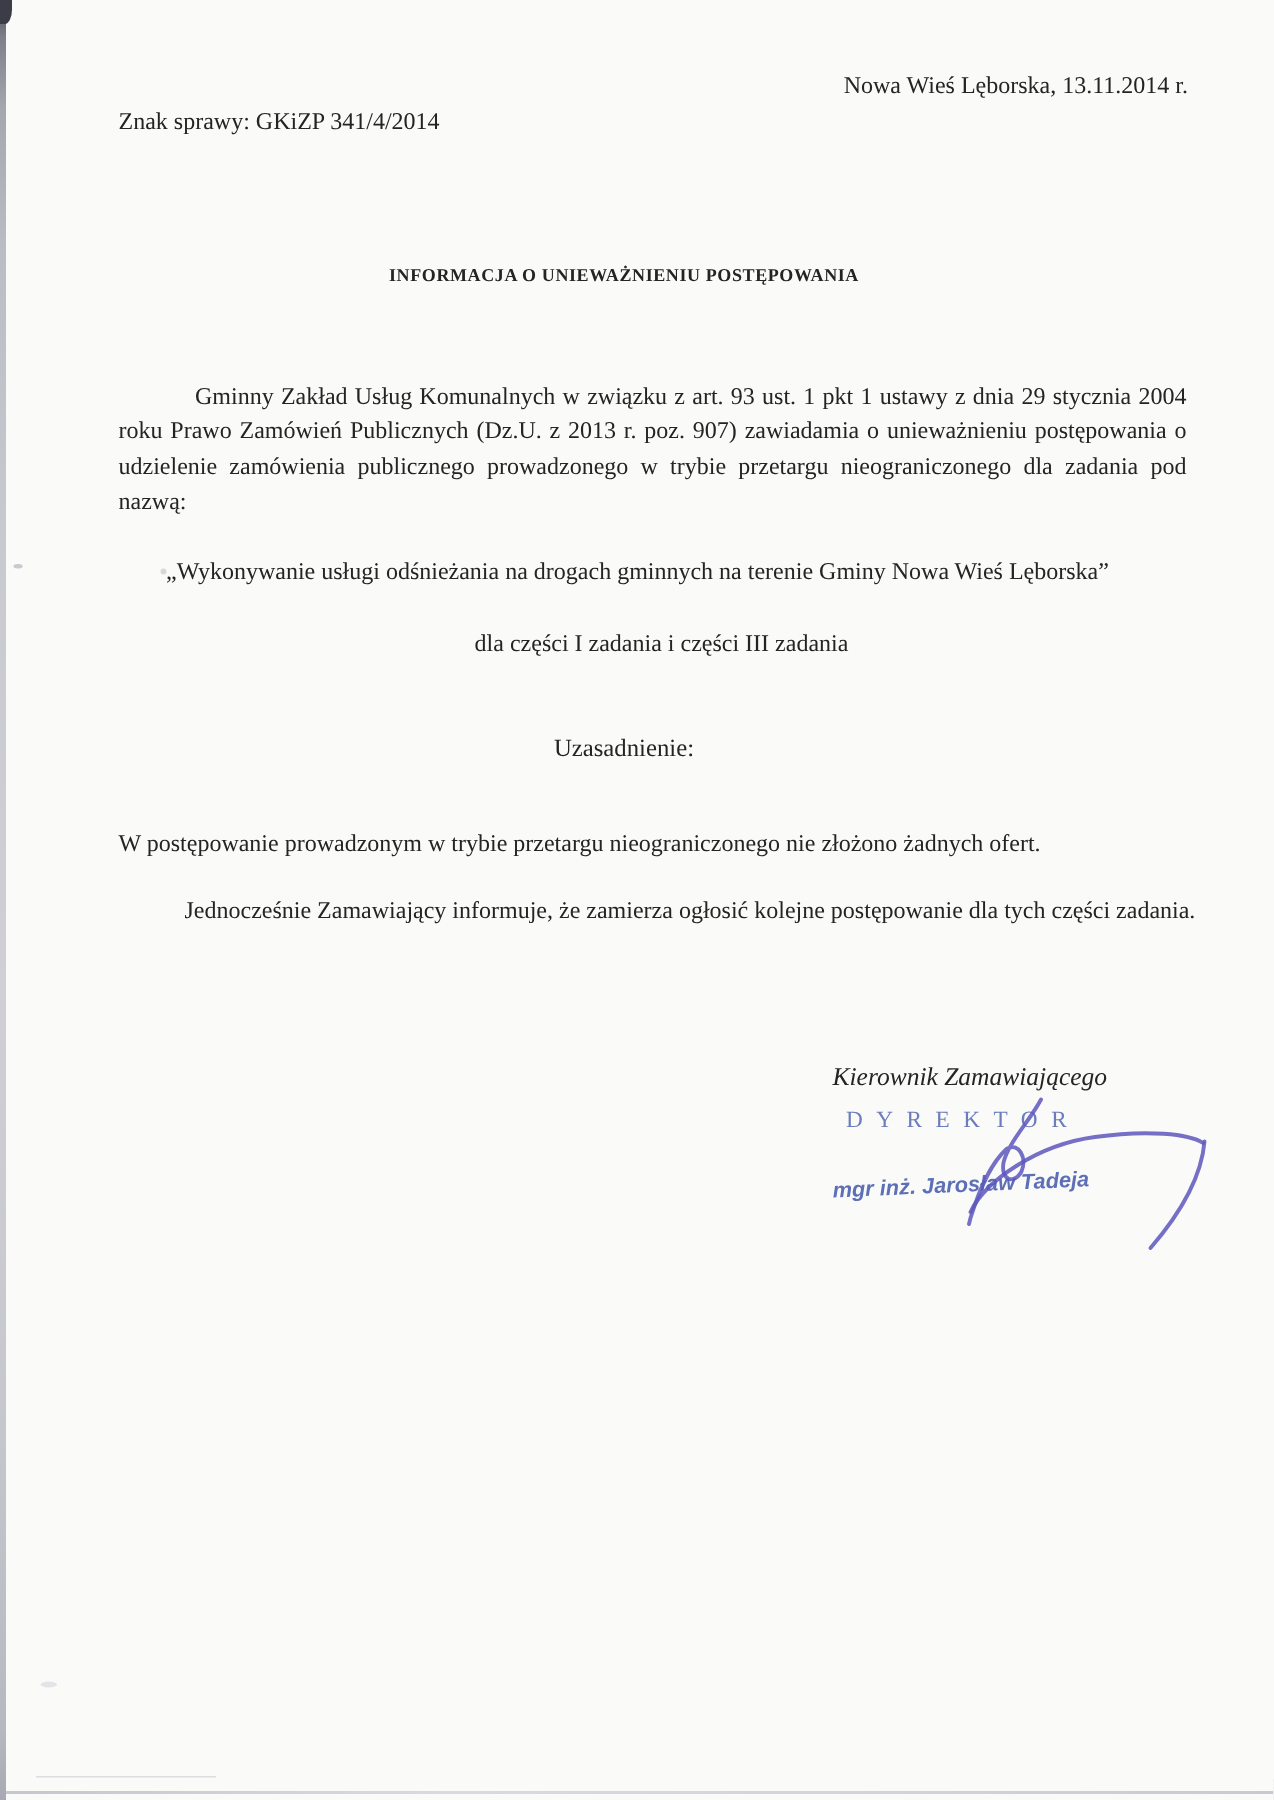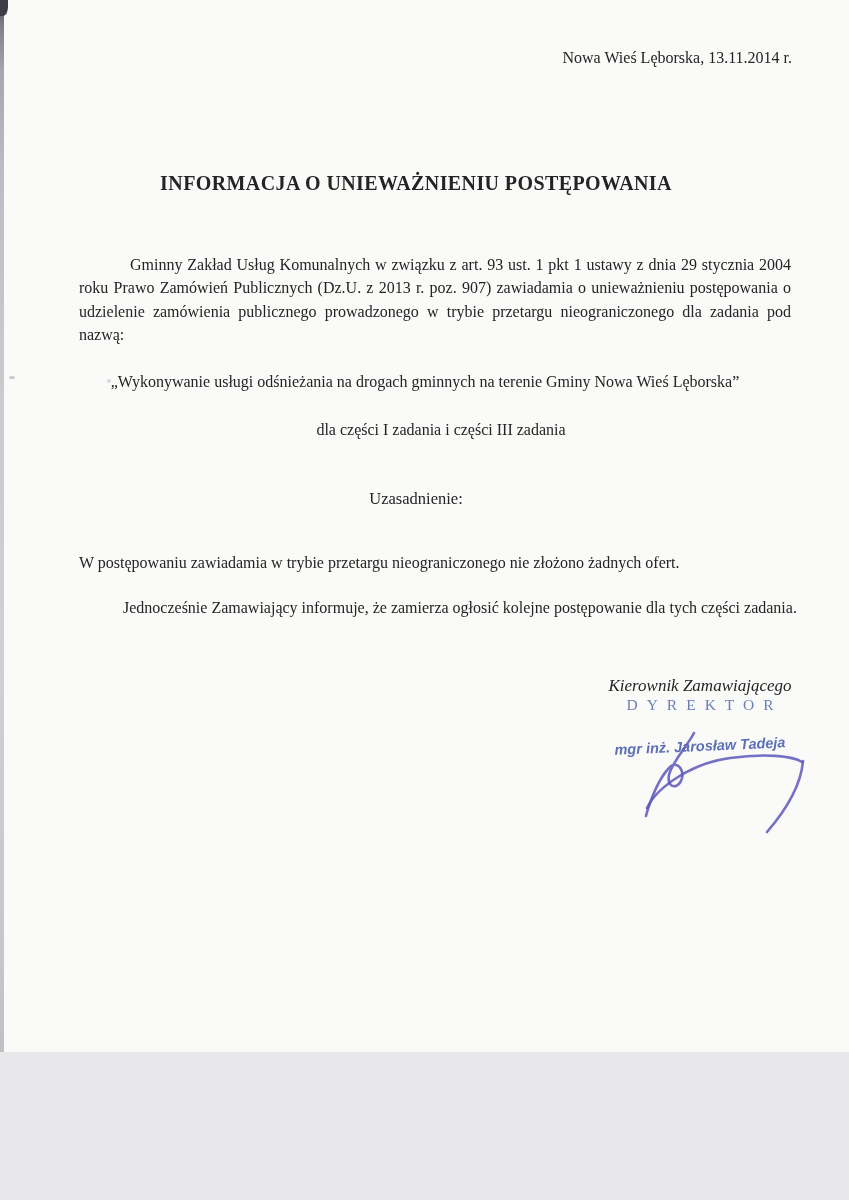--- a/index.html
+++ b/index.html
@@ -10,21 +10,21 @@
     --edge-gray:#9b9ba4;
   }
   *{margin:0;padding:0;box-sizing:border-box;}
   html,body{width:849px;height:1200px;}
   body{
     font-family:"Liberation Serif", serif;
     background:#e8e8ea;
   }
   .page{
     position:relative;
-    width:849px;height:1052px;
+    width:849px;height:1200px;
     background:var(--paper);
     overflow:hidden;
     color:var(--ink);
     font-size:16px;
   }
   
   .scan-edge-left{
     position:absolute;left:0;top:0;width:4px;height:1200px;
     background:linear-gradient(180deg,
       #4a4a55 0%, #7e7e89 2%, #a6a6af 6%, #bcbcc4 14%,
@@ -53,45 +53,46 @@
   .bottom-curl{
     position:absolute;left:24px;top:1184px;width:120px;height:1px;
     background:#dcdce1;
   }
   
   .txt{position:absolute;line-height:23.4px;}
   .date-line{top:46px;right:57px;}
   .case-line{top:70px;left:79px;}
   .doc-title{
     top:172px;left:0;width:832px;text-align:center;
-    font-weight:bold;letter-spacing:.4px;font-size:20px;
+    font-weight:bold;letter-spacing:.4px;font-size:12px;
   }
   .para-intro{
     top:253px;left:79px;width:712px;
     text-align:justify;text-indent:51px;
   }
   .task-name{
     top:370px;left:84px;width:682px;
     text-align:center;font-weight:normal;
   }
   .task-parts{top:418px;left:100px;width:682px;text-align:center;}
   .justification-heading{
     top:487px;left:0;width:832px;text-align:center;
     font-weight:normal;font-size:16.5px;
   }
   .just-p1{top:551px;left:79px;width:712px;}
   .just-p2{top:596px;left:79px;width:712px;text-align:justify;margin-left:44px;}
   
   .signature-block{
-    position:absolute;top:676px;left:555px;width:290px;text-align:center;
+    position:absolute;top:708px;left:555px;width:290px;text-align:left;
   }
   .sig-role{
     font-style:italic;font-size:17px;line-height:20px;
   }
   .stamp-title{
+    margin-top:10px;
     font-size:15.5px;font-weight:500;
     letter-spacing:9px;padding-left:9px;
     color:var(--stamp-blue);opacity:.82;
     line-height:18px;
   }
   .stamp-name{
     margin-top:23px;
     font-family:"Liberation Sans", sans-serif;
     font-style:italic;font-weight:600;font-size:14.5px;
     color:var(--stamp-blue);opacity:.9;
@@ -114,31 +115,32 @@
 
   <div class="scan-edge-left"></div>
   <div class="corner-blob"></div>
   <div class="edge-dot-1"></div>
   <div class="edge-dot-2"></div>
   <div class="speck-1"></div>
   <div class="bottom-curl"></div>
   <div class="bottom-edge"></div>
 
   <div class="txt date-line">Nowa Wieś Lęborska, 13.11.2014 r.</div>
+  <div class="txt case-line">Znak sprawy: GKiZP 341/4/2014</div>
 
   <div class="txt doc-title">INFORMACJA O UNIEWAŻNIENIU POSTĘPOWANIA</div>
 
   <div class="txt para-intro">Gminny Zakład Usług Komunalnych w związku z art. 93 ust. 1 pkt 1 ustawy z dnia 29 stycznia 2004 roku Prawo Zamówień Publicznych (Dz.U. z 2013 r. poz. 907) zawiadamia o unieważnieniu postępowania o udzielenie zamówienia publicznego prowadzonego w trybie przetargu nieograniczonego dla zadania pod nazwą:</div>
 
   <div class="txt task-name">„Wykonywanie usługi odśnieżania na drogach gminnych na terenie Gminy Nowa Wieś Lęborska”</div>
   <div class="txt task-parts">dla części I zadania i części III zadania</div>
 
   <div class="txt justification-heading">Uzasadnienie:</div>
 
-  <div class="txt just-p1">W postępowaniu zawiadamia w trybie przetargu nieograniczonego nie złożono żadnych ofert.</div>
+  <div class="txt just-p1">W postępowanie prowadzonym w trybie przetargu nieograniczonego nie złożono żadnych ofert.</div>
   <div class="txt just-p2">Jednocześnie Zamawiający informuje, że zamierza ogłosić kolejne postępowanie dla tych części zadania.</div>
 
   <div class="signature-block">
     <div class="sig-role">Kierownik Zamawiającego</div>
     <div class="stamp-title">DYREKTOR</div>
     <div class="stamp-name">mgr inż. Jarosław Tadeja</div>
   </div>
 
   <svg class="signature-svg" viewBox="0 0 230 130" xmlns="http://www.w3.org/2000/svg">
     <path d="M 94,18

